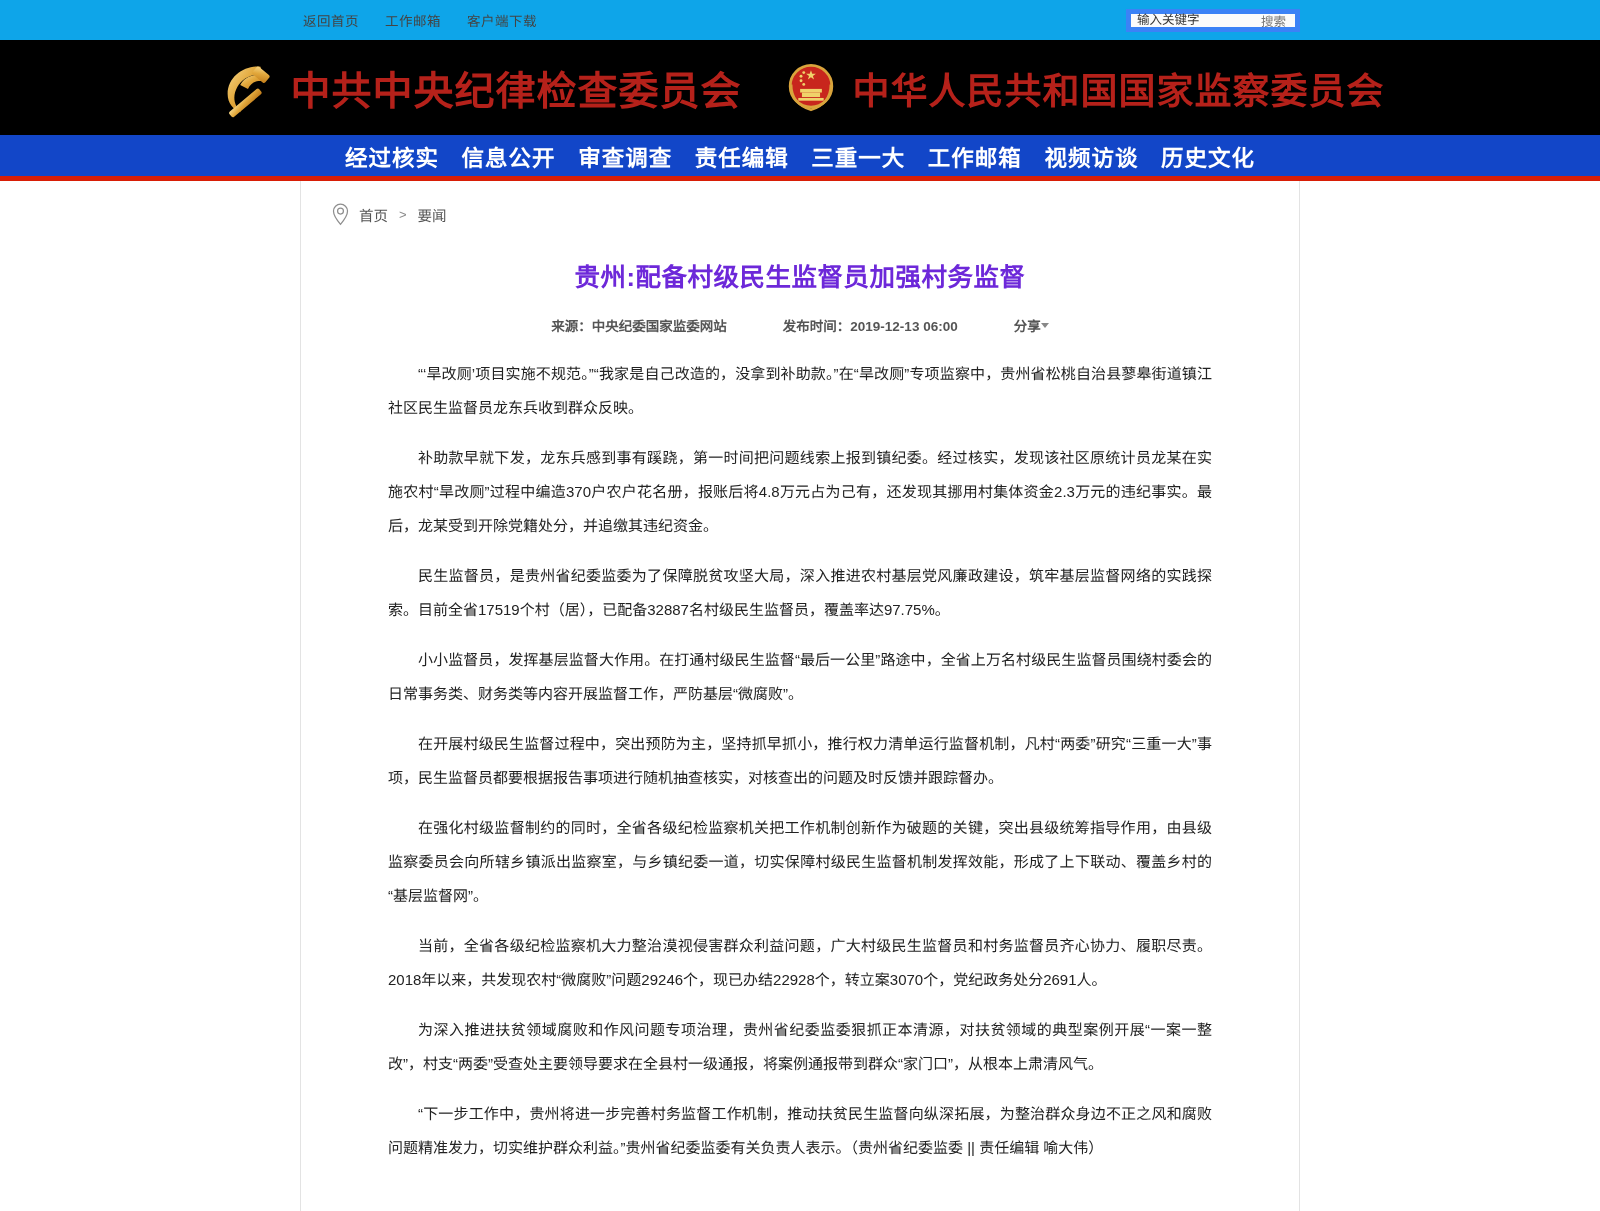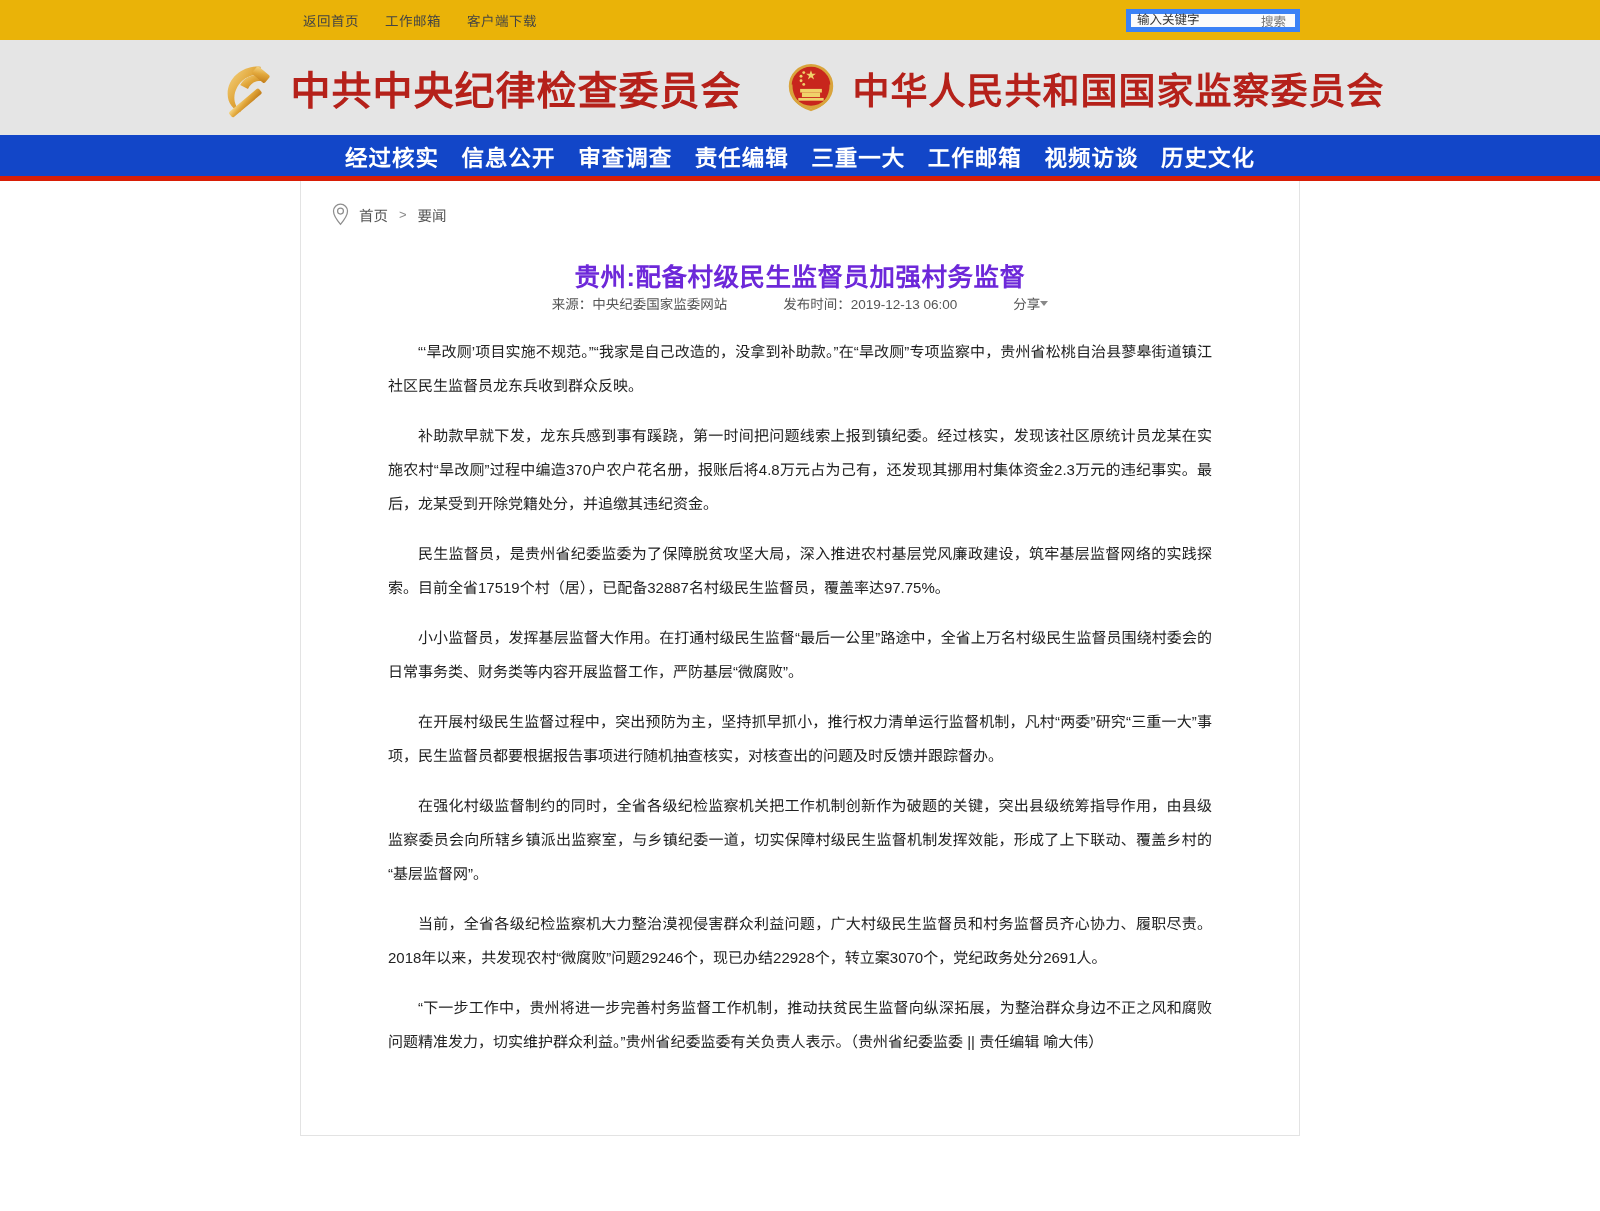--- a/index.html
+++ b/index.html
@@ -16,21 +16,21 @@
     min-height: 1211px;
     background: #ffffff;
     overflow: hidden;
   }
 
   
   .topbar {
     height: 40px;
     display: flex;
     align-items: center;
-    background: #eab308;
+    background: #0ea5e9;
     padding: 0 0 0 0;
   }
   .topbar-inner {
     width: 1000px;
     margin: 0 auto;
     display: flex;
     align-items: center;
     justify-content: space-between;
     height: 40px;
   }
@@ -59,21 +59,21 @@
     font-family: "Liberation Sans", "DejaVu Sans", sans-serif;
   }
 
   
   .masthead {
     height: 95px;
     display: flex;
     align-items: center;
     justify-content: center;
     gap: 40px;
-    background: #e5e5e5;
+    background: #000000;
   }
   .brand { display: flex; align-items: center; gap: 13px; }
   .brand-text {
     font-family: "Liberation Serif", "DejaVu Serif", serif;
     font-weight: bold;
     font-size: 40px;
     color: #b5211a;
     letter-spacing: 1px;
     white-space: nowrap;
   }
@@ -139,22 +139,24 @@
     font-size: 25.5px;
     color: #6d28d9;
     margin: 30px 0 0 0;
     letter-spacing: .5px;
   }
   .meta {
     display: flex;
     align-items: center;
     justify-content: center;
     gap: 56px;
+    margin-top: 22px;
     font-size: 13.5px;
     color: #555;
+    font-weight: bold;
   }
   .meta .share { display: inline-flex; align-items: center; cursor: pointer; }
   .caret-down {
     width: 0; height: 0;
     border-left: 4px solid transparent;
     border-right: 4px solid transparent;
     border-top: 5px solid #888;
     display: inline-block;
   }
 
@@ -277,19 +279,20 @@
       </div>
 
       <div class="article-body">
         <p>“‘旱改厕’项目实施不规范。”“我家是自己改造的，没拿到补助款。”在“旱改厕”专项监察中，贵州省松桃自治县蓼皋街道镇江社区民生监督员龙东兵收到群众反映。</p>
         <p>补助款早就下发，龙东兵感到事有蹊跷，第一时间把问题线索上报到镇纪委。经过核实，发现该社区原统计员龙某在实施农村“旱改厕”过程中编造370户农户花名册，报账后将4.8万元占为己有，还发现其挪用村集体资金2.3万元的违纪事实。最后，龙某受到开除党籍处分，并追缴其违纪资金。</p>
         <p>民生监督员，是贵州省纪委监委为了保障脱贫攻坚大局，深入推进农村基层党风廉政建设，筑牢基层监督网络的实践探索。目前全省17519个村（居），已配备32887名村级民生监督员，覆盖率达97.75%。</p>
         <p>小小监督员，发挥基层监督大作用。在打通村级民生监督“最后一公里”路途中，全省上万名村级民生监督员围绕村委会的日常事务类、财务类等内容开展监督工作，严防基层“微腐败”。</p>
         <p>在开展村级民生监督过程中，突出预防为主，坚持抓早抓小，推行权力清单运行监督机制，凡村“两委”研究“三重一大”事项，民生监督员都要根据报告事项进行随机抽查核实，对核查出的问题及时反馈并跟踪督办。</p>
         <p>在强化村级监督制约的同时，全省各级纪检监察机关把工作机制创新作为破题的关键，突出县级统筹指导作用，由县级监察委员会向所辖乡镇派出监察室，与乡镇纪委一道，切实保障村级民生监督机制发挥效能，形成了上下联动、覆盖乡村的“基层监督网”。</p>
         <p>当前，全省各级纪检监察机大力整治漠视侵害群众利益问题，广大村级民生监督员和村务监督员齐心协力、履职尽责。2018年以来，共发现农村“微腐败”问题29246个，现已办结22928个，转立案3070个，党纪政务处分2691人。</p>
+        <p>为深入推进扶贫领域腐败和作风问题专项治理，贵州省纪委监委狠抓正本清源，对扶贫领域的典型案例开展“一案一整改”，村支“两委”受查处主要领导要求在全县村一级通报，将案例通报带到群众“家门口”，从根本上肃清风气。</p>
         <p>“下一步工作中，贵州将进一步完善村务监督工作机制，推动扶贫民生监督向纵深拓展，为整治群众身边不正之风和腐败问题精准发力，切实维护群众利益。”贵州省纪委监委有关负责人表示。（贵州省纪委监委 || 责任编辑 喻大伟）</p>
       </div>
 
     </div>
   </div>
 
 </div>
 
 </body></html>

